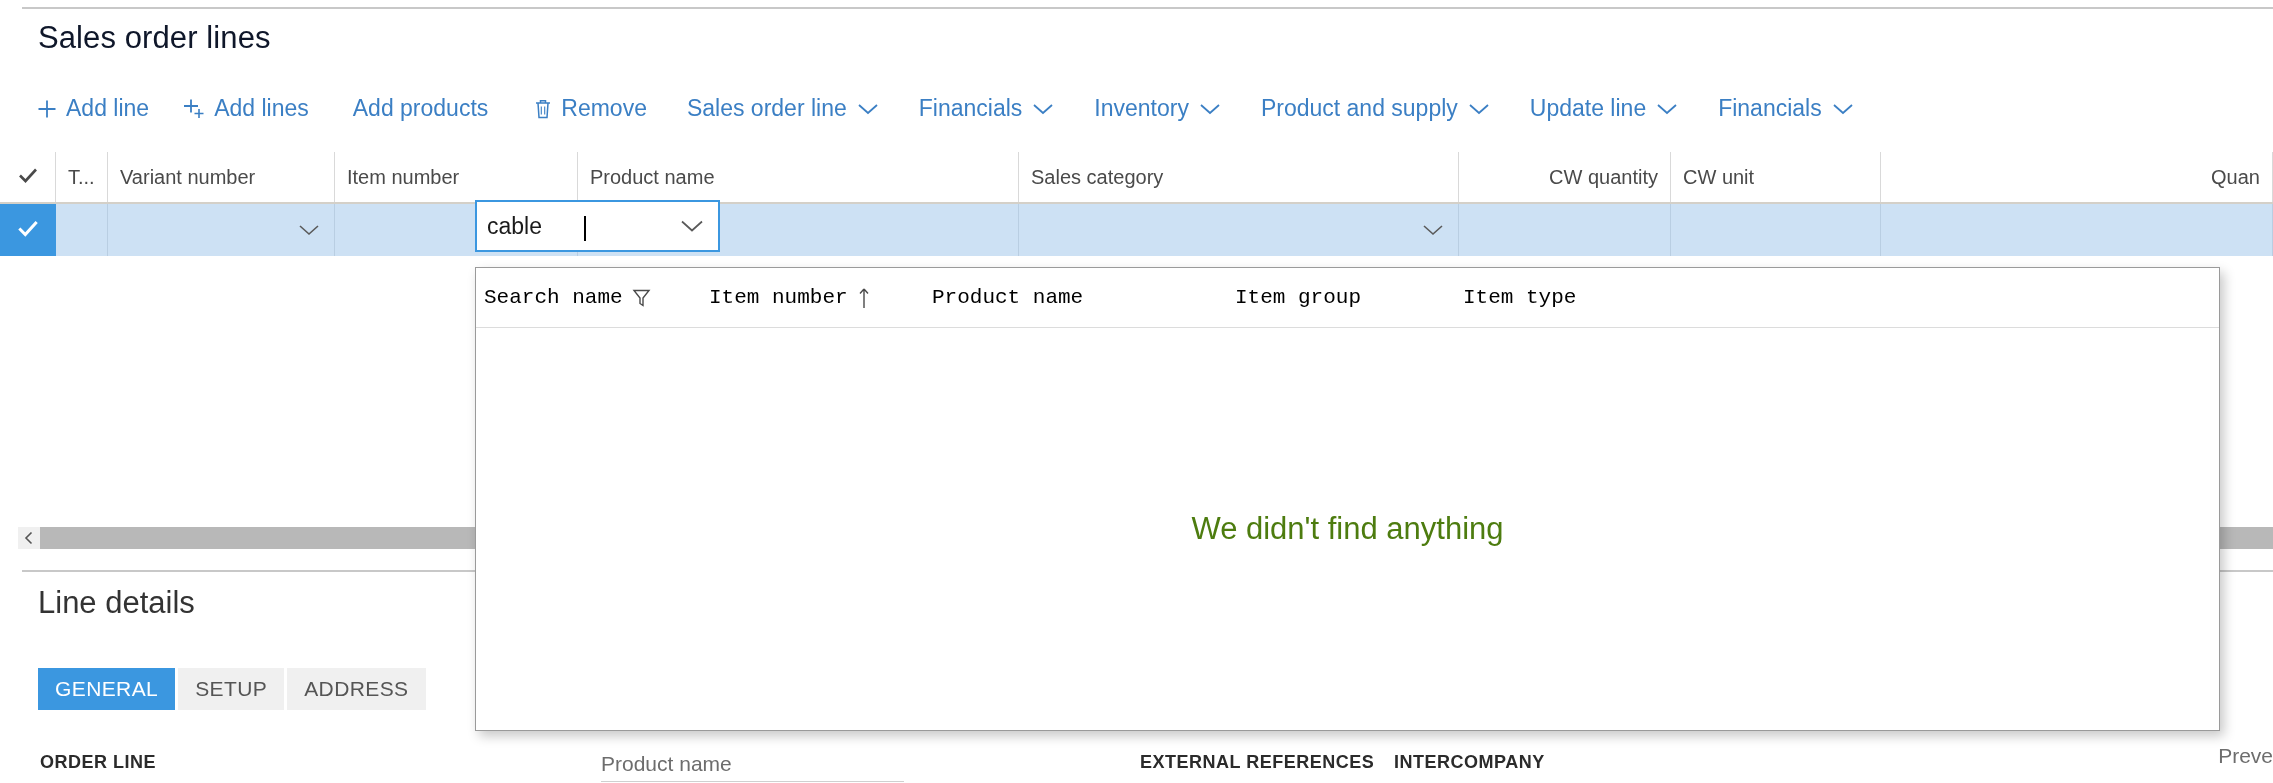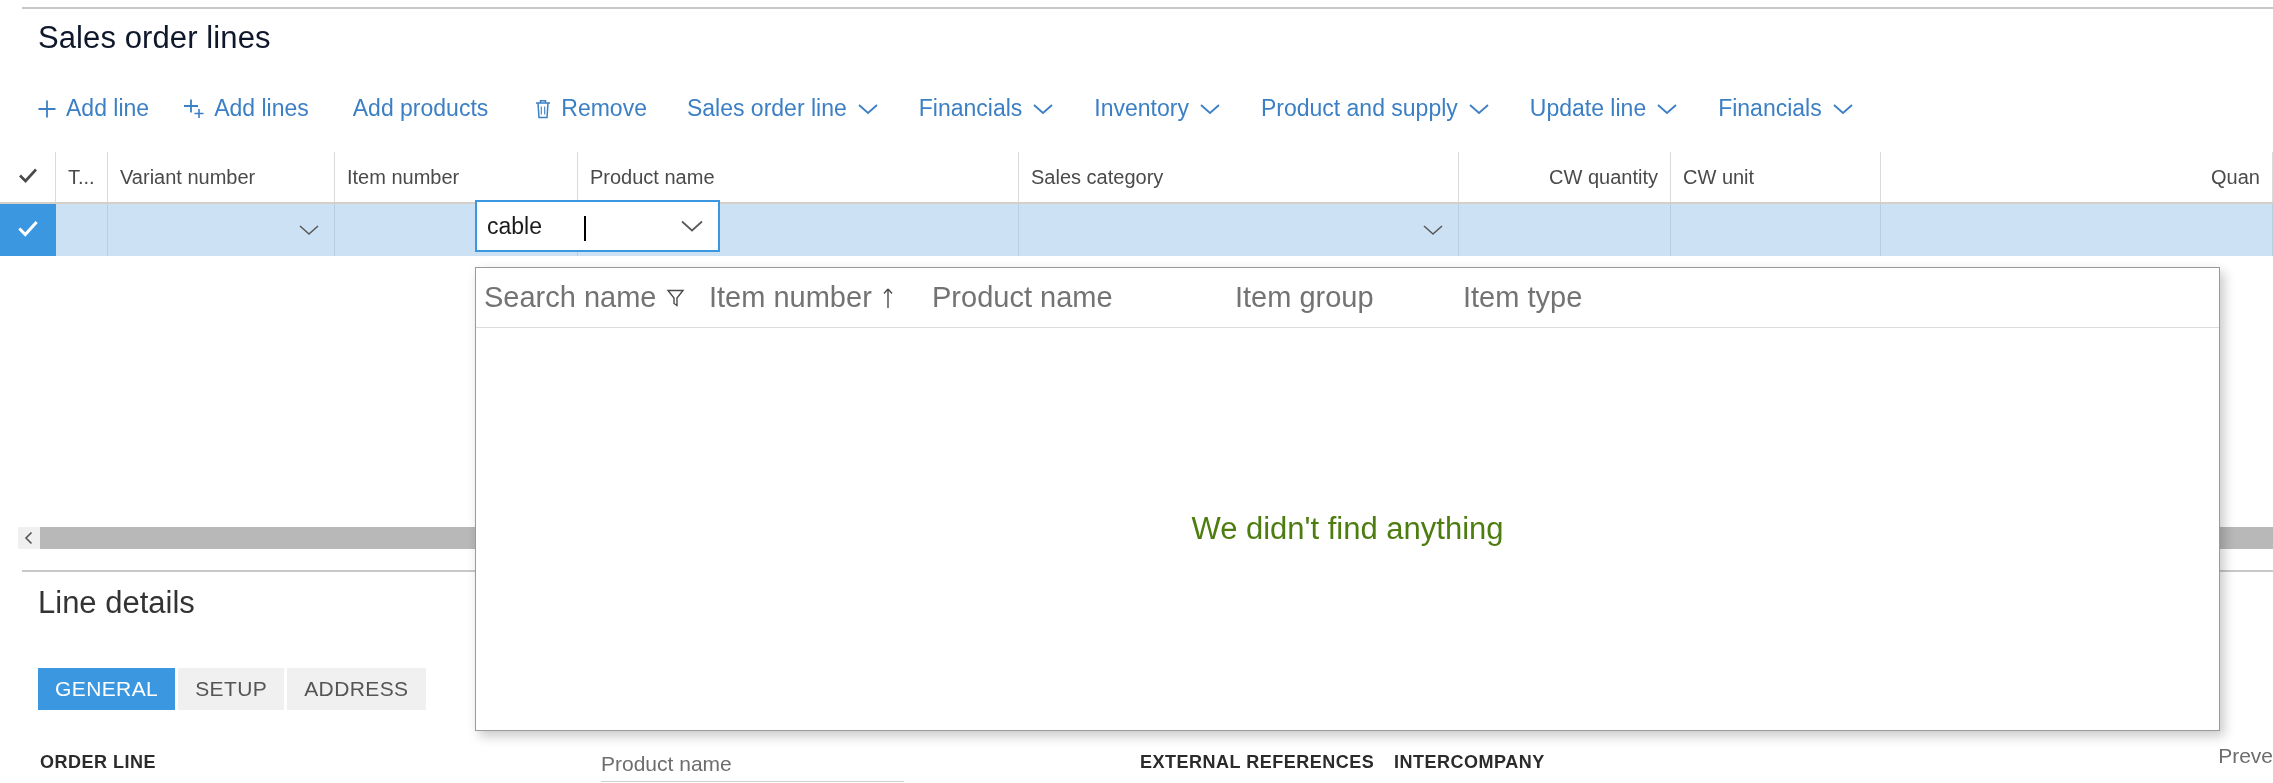--- a/index.html
+++ b/index.html
@@ -290,27 +290,28 @@
   .lk-head {
     display: flex;
     height: 60px;
     align-items: center;
     border-bottom: 1px solid #dcdcdc;
     box-sizing: border-box;
   }
   .lk-hcell {
     display: flex;
     align-items: center;
-    font-size: 29px;
-    color: #737373;
+    font-size: 21px;
+    color: #000000;
     box-sizing: border-box;
     padding-left: 8px;
     white-space: nowrap;
     cursor: pointer;
     height: 100%;
+    font-family: Liberation Mono, monospace;
   }
   .lk-hcell .ic {
     margin-left: 9px;
     display: inline-flex;
     align-items: center;
   }
   .lk-body {
     height: 401px;
     display: flex;
     align-items: center;

